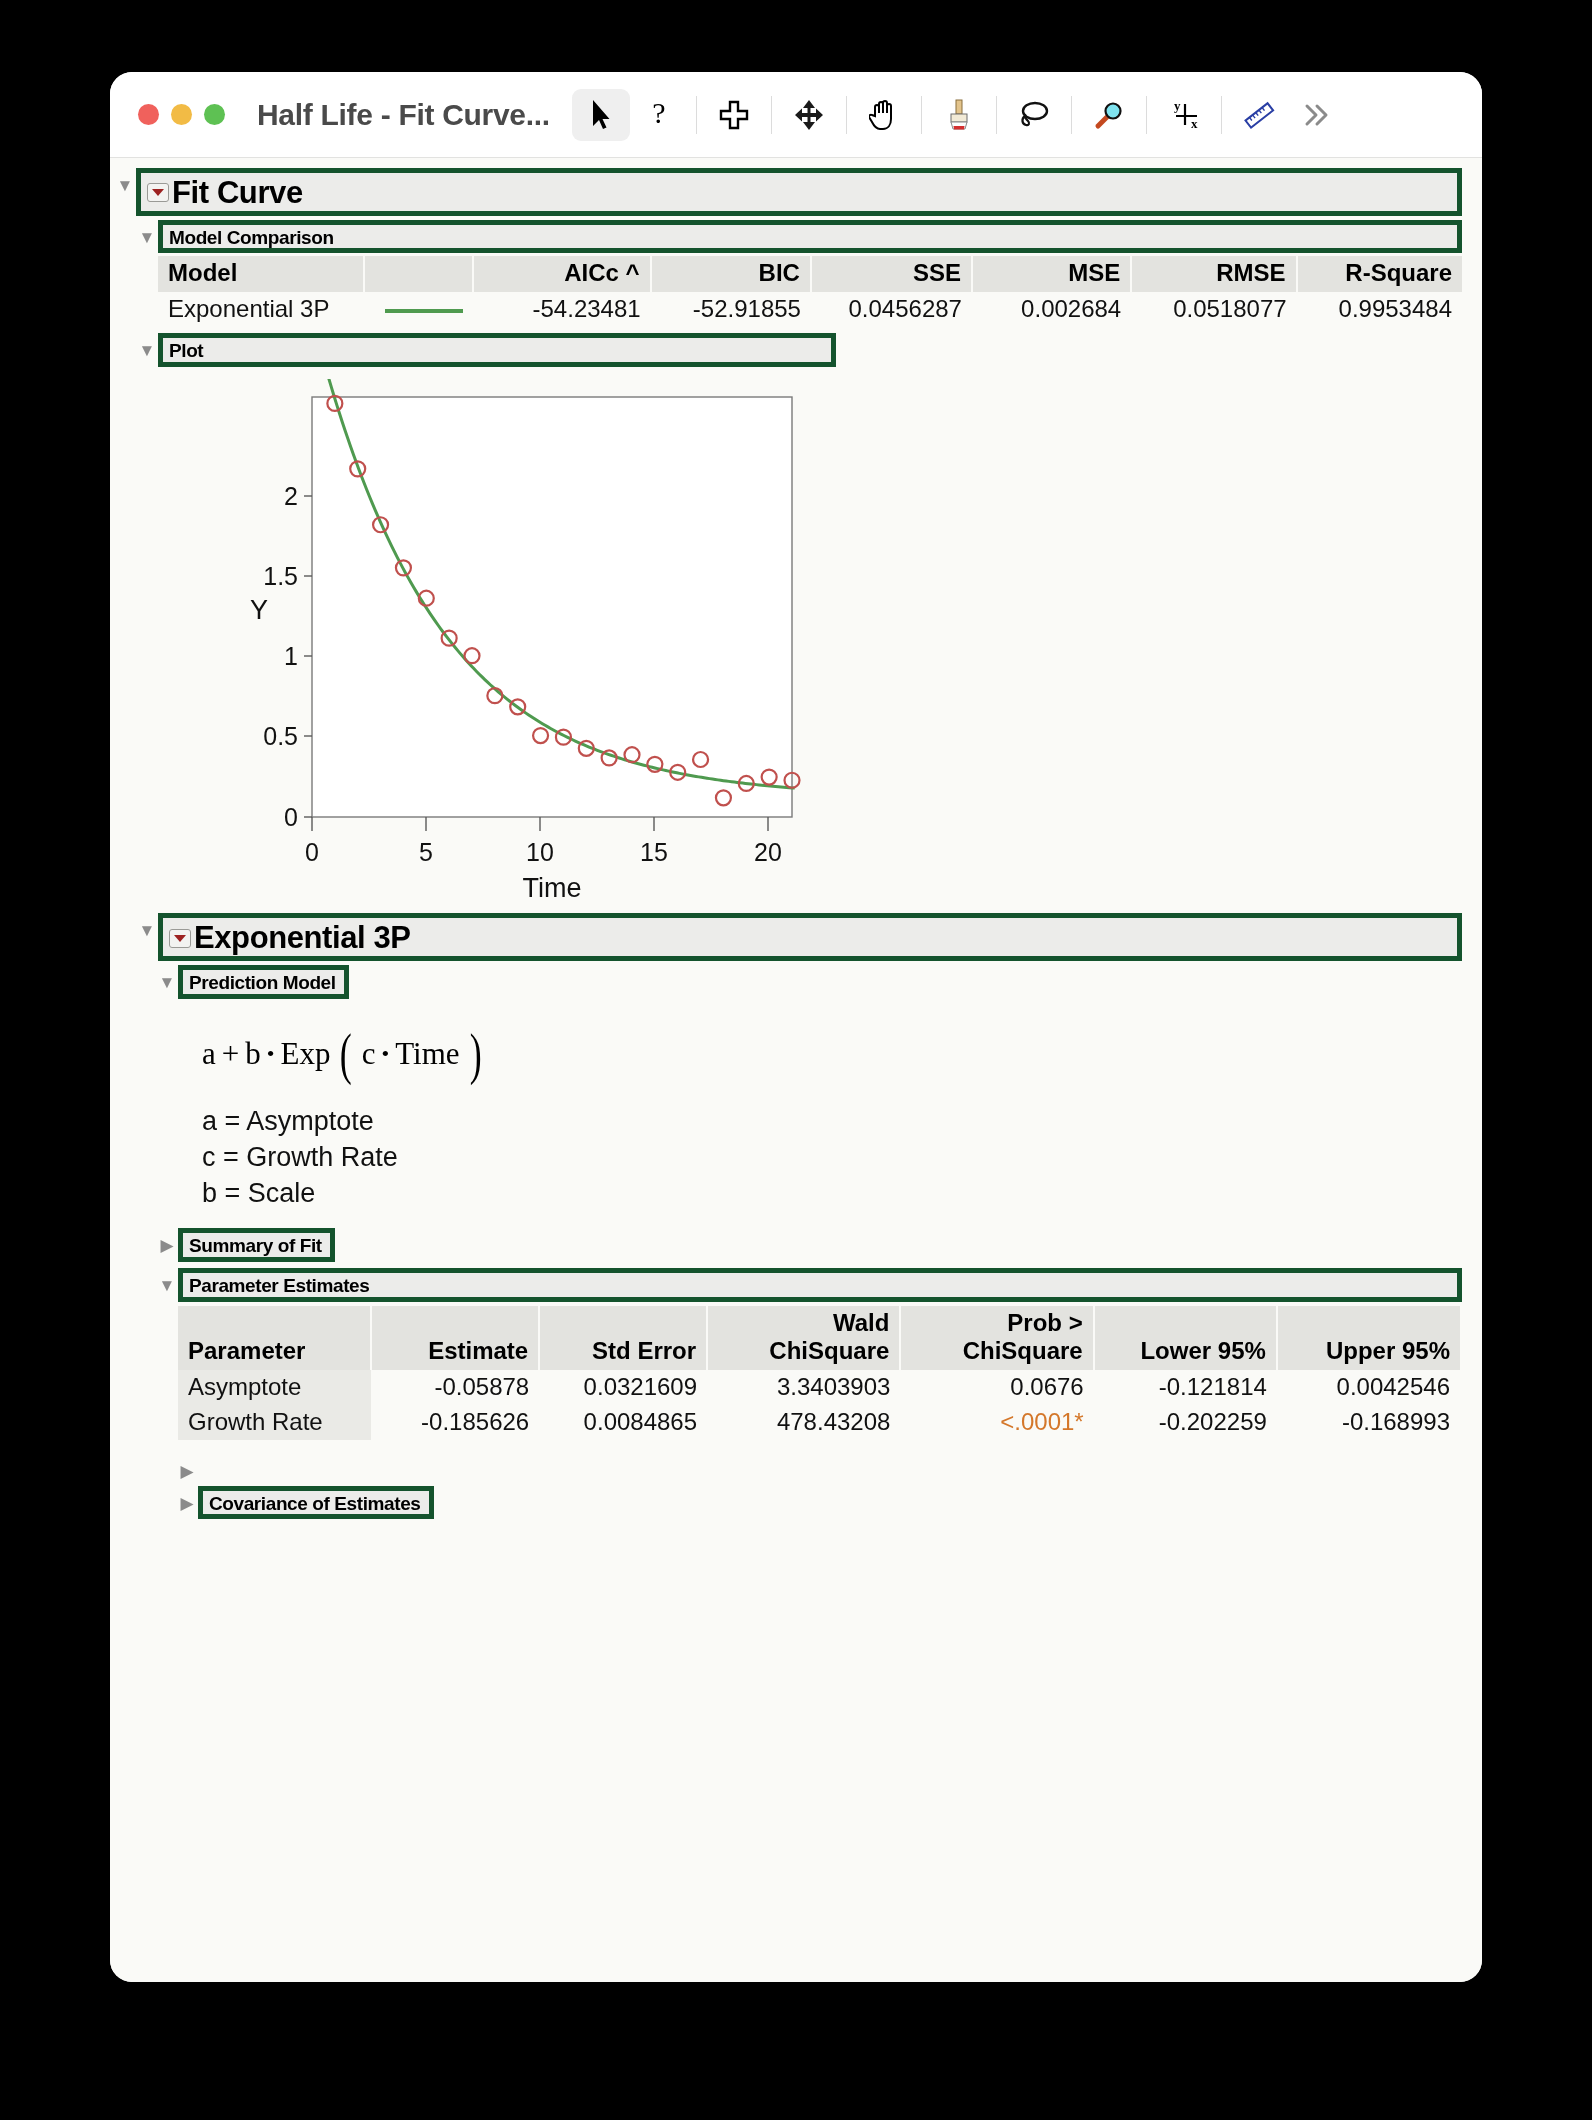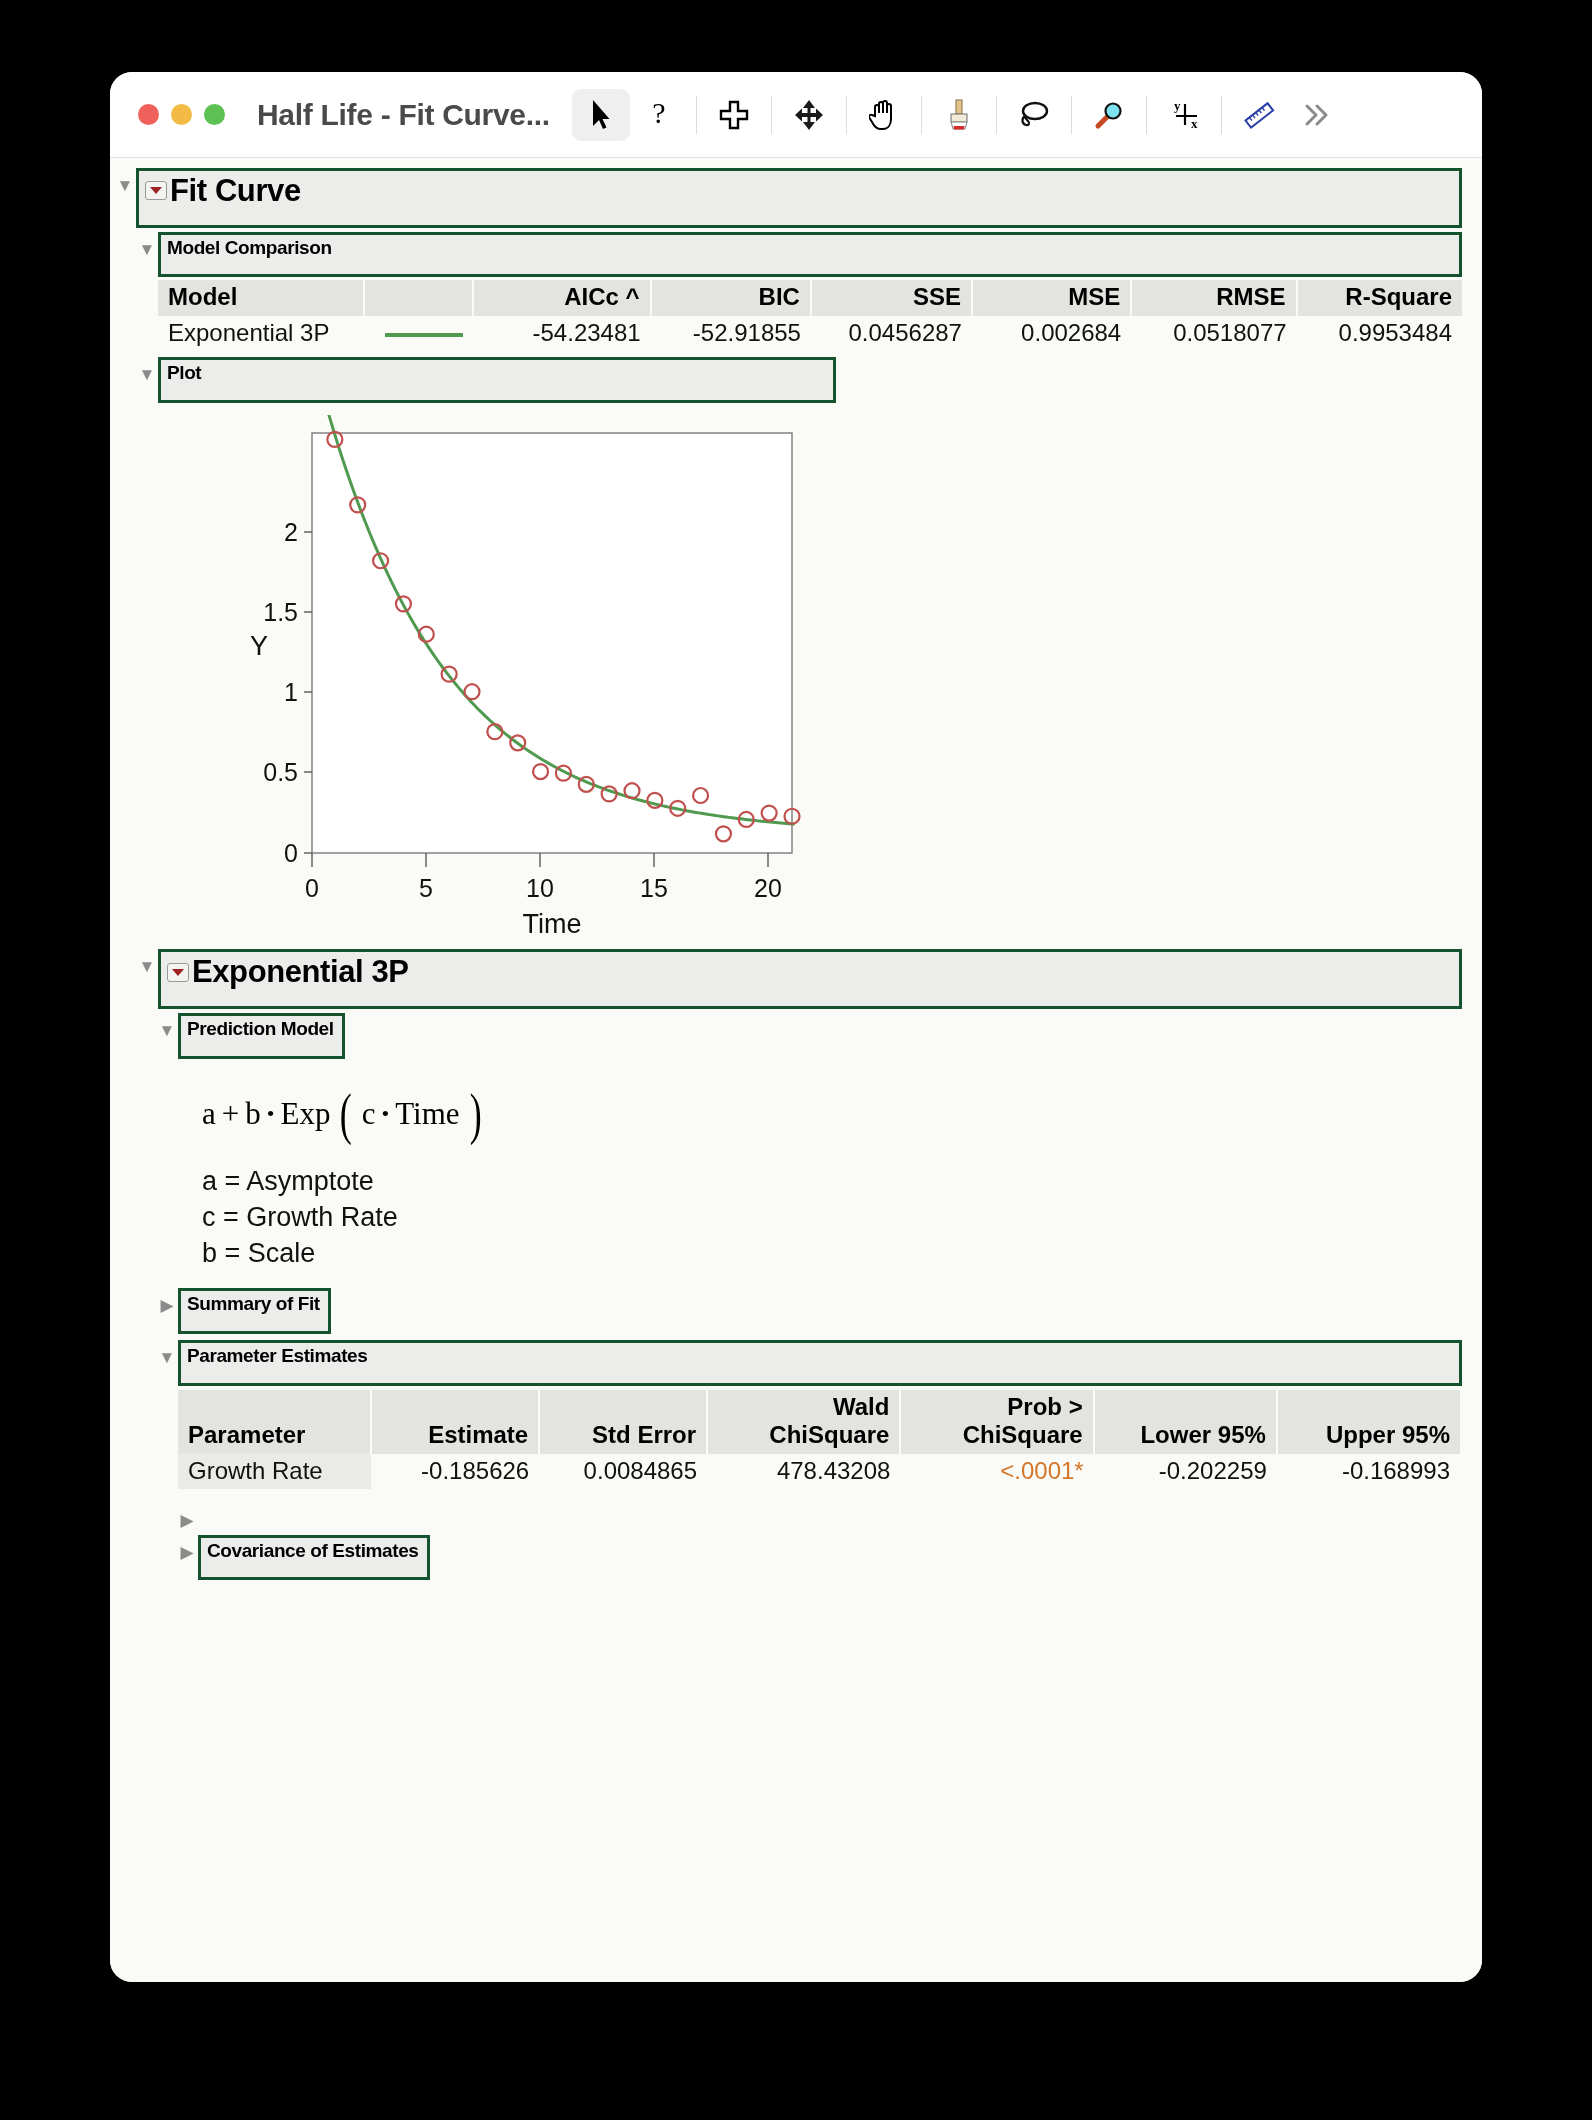--- a/index.html
+++ b/index.html
@@ -72,24 +72,24 @@
     line-height: 1;
     padding-top: 9px;
     text-align: center;
     user-select: none;
   }
   .tri.closed { color: #8b8b8b; }
 
   .obar {
     flex: 1;
     background: #ececea;
-    border: 3px solid #14532d;
+    border: 5px solid #14532d;
     display: flex;
     align-items: center;
-    padding: 2px 8px 16px 6px;
+    padding: 2px 8px 0 6px;
   }
   .obar.shrink { flex: none; }
 
   .redmenu {
     width: 22px; height: 19px;
     border: 1px solid #9a9a96;
     background: #f3f3f1;
     border-radius: 3px;
     display: flex; align-items: center; justify-content: center;
     margin-right: 3px;
@@ -463,20 +463,29 @@
           <th class="hcell" style="width:180px;">
             <span>Lower 95%</span>
           </th>
           <th class="hcell" style="width:180px;">
             <span>Upper 95%</span>
           </th>
         </tr>
       </thead>
       <tbody>
         <tr>
+          <td class="dcell rowhdr">Asymptote</td>
+          <td class="dcell">-0.05878</td>
+          <td class="dcell">0.0321609</td>
+          <td class="dcell">3.3403903</td>
+          <td class="dcell">0.0676</td>
+          <td class="dcell">-0.121814</td>
+          <td class="dcell">0.0042546</td>
+        </tr>
+        <tr>
           <td class="dcell rowhdr">Growth Rate</td>
           <td class="dcell">-0.185626</td>
           <td class="dcell">0.0084865</td>
           <td class="dcell">478.43208</td>
           <td class="dcell sig">&lt;.0001*</td>
           <td class="dcell">-0.202259</td>
           <td class="dcell">-0.168993</td>
         </tr>
       </tbody>
     </table>

